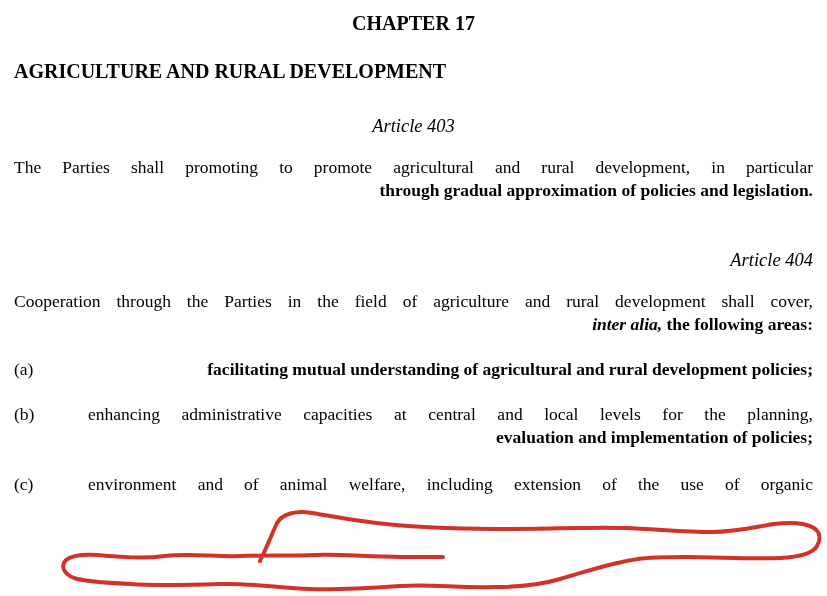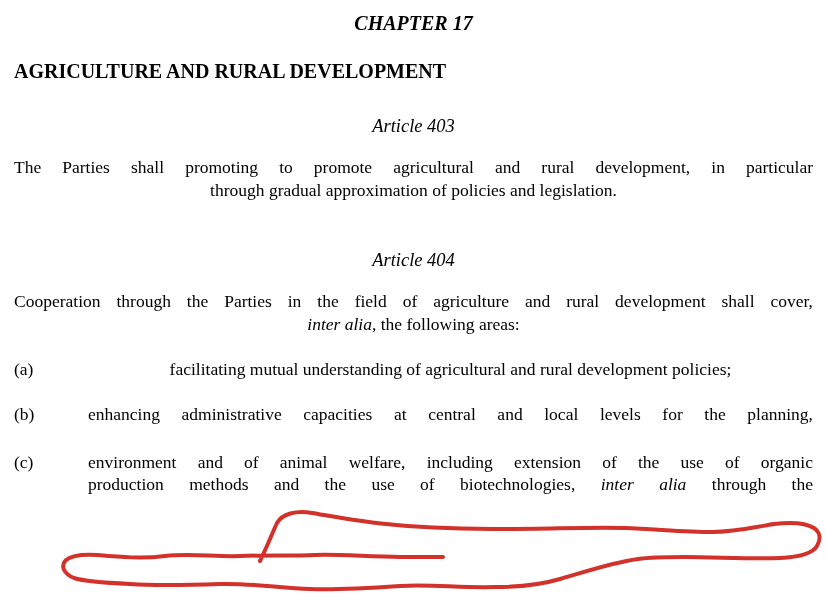--- a/index.html
+++ b/index.html
@@ -12,36 +12,36 @@
     position: relative;
     overflow: hidden;
   }
   .page {
     position: relative;
     padding: 10px 14px 0 14px;
     width: 799px;
   }
   .chapter-number {
     margin: 0; text-align: center;
-    font-weight: bold; font-size: 20px; line-height: 26px; font-style: italic;
+    font-weight: bold; font-size: 20px; line-height: 26px;
   }
   .chapter-title {
     margin: 22px 0 0 0; text-align: left;
     font-weight: bold; font-size: 20px; line-height: 26px;
   }
   .article-heading {
     text-align: center; font-style: italic;
     font-size: 18.5px; line-height: 24px; font-weight: normal;
     margin: 0;
   }
   .heading-403 { margin-top: 30px; }
-  .heading-404 { margin-top: 47px; }
+  .heading-404 { margin-top: 47px; text-align: right; }
   .para { margin-top: 18px; line-height: 22.5px; }
   .jline { text-align: justify; text-align-last: justify; }
-  .lline { text-align: center; }
+  .lline { text-align: right; font-weight: bold; }
   .item { display: flex; align-items: flex-start; }
   .item-a { margin-top: 23px; }
   .item-b { margin-top: 22.5px; }
   .item-c { margin-top: 25px; }
   .item-label { flex: 0 0 74px; width: 74px; line-height: 22.5px; }
   .item-body { flex: 1 1 auto; line-height: 22.5px; }
   .it { font-style: italic; }
   .annotation-overlay {
     position: absolute; left: 0; top: 0;
     width: 827px; height: 596px;
@@ -74,28 +74,28 @@
     <div class="item-label">(a)</div>
     <div class="item-body">
       <div class="lline">facilitating mutual understanding of agricultural and rural development policies;</div>
     </div>
   </div>
 
   <div class="item item-b">
     <div class="item-label">(b)</div>
     <div class="item-body">
       <div class="jline">enhancing administrative capacities at central and local levels for the planning,</div>
+      <div class="lline">evaluation and implementation of policies;</div>
     </div>
   </div>
 
   <div class="item item-c">
     <div class="item-label">(c)</div>
     <div class="item-body">
       <div class="jline">environment and of animal welfare, including extension of the use of organic</div>
-      <div class="jline"><span>production methods and the use of biotechnologies, </span><span class="it">inter alia</span><span> through the</span></div>
     </div>
   </div>
 
 </div>
 
 <svg class="annotation-overlay" viewBox="0 0 827 596" xmlns="http://www.w3.org/2000/svg" aria-hidden="true">
   <path fill="none" stroke="#d3322b" stroke-width="4" stroke-linecap="round" stroke-linejoin="round" d="M 260 561
            C 266 549, 271 536, 277 523
            C 282 514, 296 510, 312 513
            C 336 517, 362 522, 396 525

